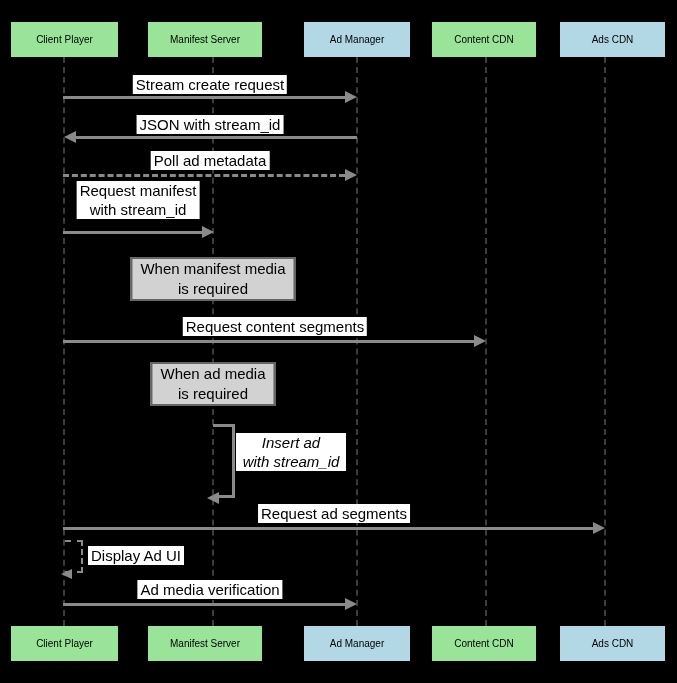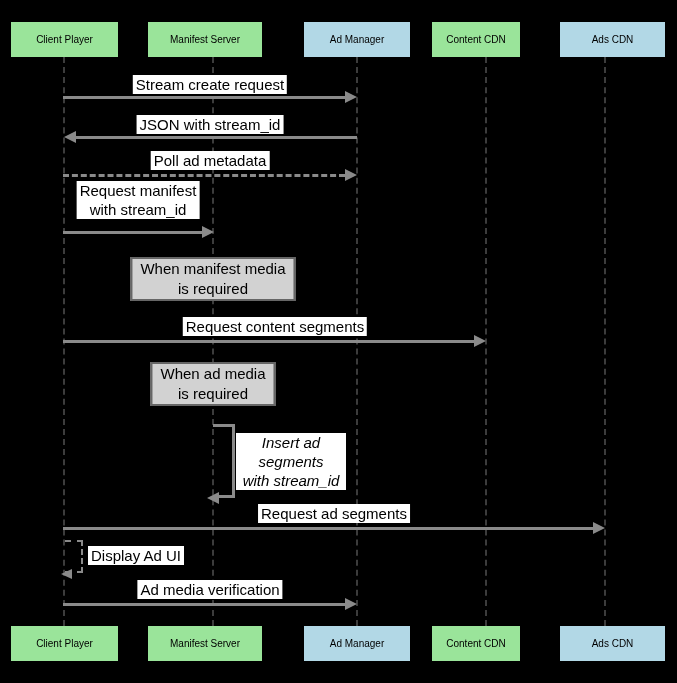--- a/index.html
+++ b/index.html
@@ -22,21 +22,21 @@
   
   .actor{position:absolute;height:35px;line-height:35px;text-align:center;
     font-size:10px;color:#000;z-index:4;}
   .actor.green{background:#9ae49a;}
   .actor.blue{background:#b2d8e6;}
   .row-top .actor{top:22px;}
   .row-bottom .actor{top:626px;}
   .ac-cp{left:11px;width:107px;}
   .ac-ms{left:148px;width:114px;}
   .ac-am{left:304px;width:106px;}
-  .ac-cc{left:432px;width:88px;}
+  .ac-cc{left:432px;width:104px;}
   .ac-ac{left:560px;width:105px;}
 
   
   .arrow{position:absolute;height:0;border-top:3px solid #8a8a8a;z-index:2;}
   .arrow.dashed{border-top-style:dashed;}
   .arrow.head-right::after{
     content:"";position:absolute;right:-12px;top:-8px;width:0;height:0;
     border-left:12px solid #8a8a8a;border-top:6px solid transparent;border-bottom:6px solid transparent;}
   .arrow.head-left::after{
     content:"";position:absolute;left:-12px;top:-8px;width:0;height:0;
@@ -124,21 +124,20 @@
   <div class="arrow head-right arr-5"></div>
 
   <div class="note note-2">
     <div>When ad media</div>
     <div>is required</div>
   </div>
 
   <div class="selfloop loop-ms"></div>
   <div class="mlabel lb-6">
     <div>Insert ad</div>
-    <div>segments</div>
     <div>with stream_id</div>
   </div>
 
   <div class="mlabel centered lb-7">Request ad segments</div>
   <div class="arrow head-right arr-7"></div>
 
   <div class="selfloop loop-cp"></div>
   <div class="mlabel lb-8">Display Ad UI</div>
 
   <div class="mlabel centered lb-9">Ad media verification</div>

